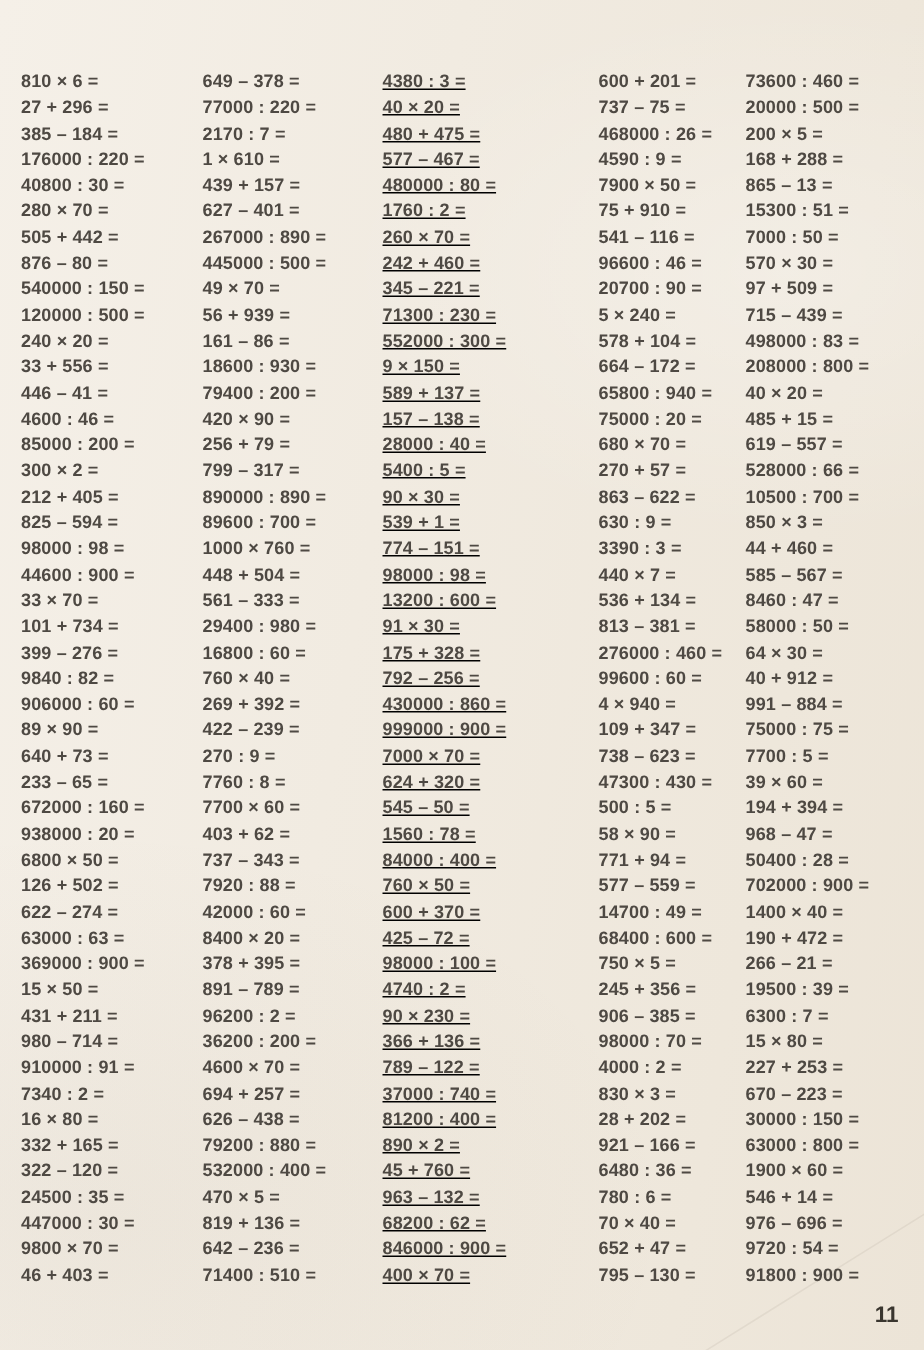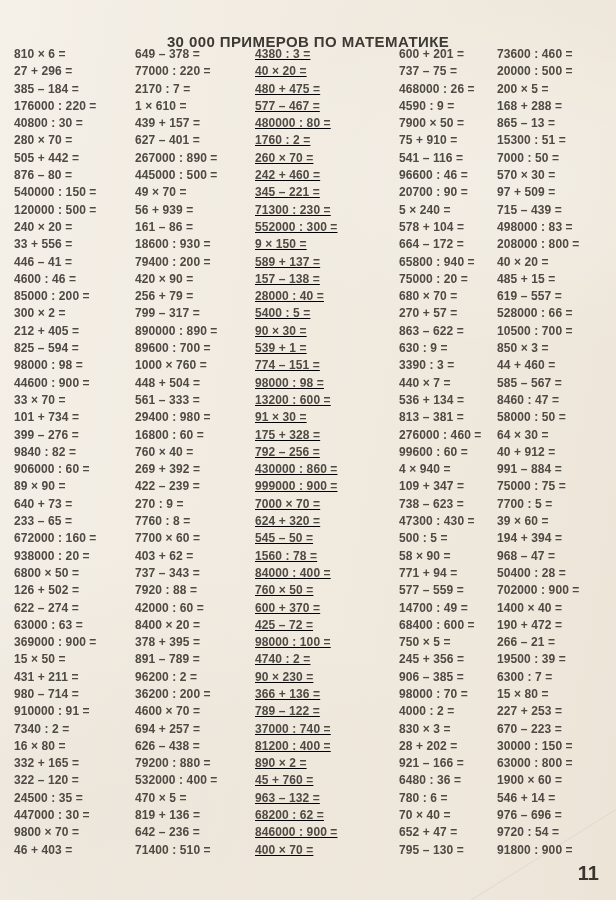--- a/index.html
+++ b/index.html
@@ -52,21 +52,21 @@
     font-size: 12px;
     font-weight: 700;
     color: #4e4943;
     white-space: nowrap;
     letter-spacing: 0.1px;
   }
   .page-number {
     position: absolute;
     right: 17px;
     bottom: 15px;
-    font-size: 20px;
+    font-size: 15px;
     font-weight: 700;
     color: #3a362f;
   }
   .page-crease {
     position: absolute;
     right: -30px;
     bottom: 40px;
     width: 220px;
     height: 1px;
     background: rgba(90, 80, 60, 0.08);
@@ -81,21 +81,20 @@
       radial-gradient(ellipse 500px 300px at 85% 20%, rgba(255,255,255,0.25), rgba(255,255,255,0) 60%),
       radial-gradient(ellipse 600px 400px at 10% 90%, rgba(120,100,70,0.05), rgba(120,100,70,0) 65%);
   }
 </style>
 </head>
 <body>
 
 <div class="page">
   <div class="paper-shade"></div>
 
-  <div class="page-title">30 000 ПРИМЕРОВ ПО МАТЕМАТИКЕ</div>
 
   <div class="columns">
     <div class="col col-1">
         <div class="expr-row">810 × 6 =</div>
         <div class="expr-row">27 + 296 =</div>
         <div class="expr-row">385 – 184 =</div>
         <div class="expr-row">176000 : 220 =</div>
         <div class="expr-row">40800 : 30 =</div>
         <div class="expr-row">280 × 70 =</div>
         <div class="expr-row">505 + 442 =</div>

